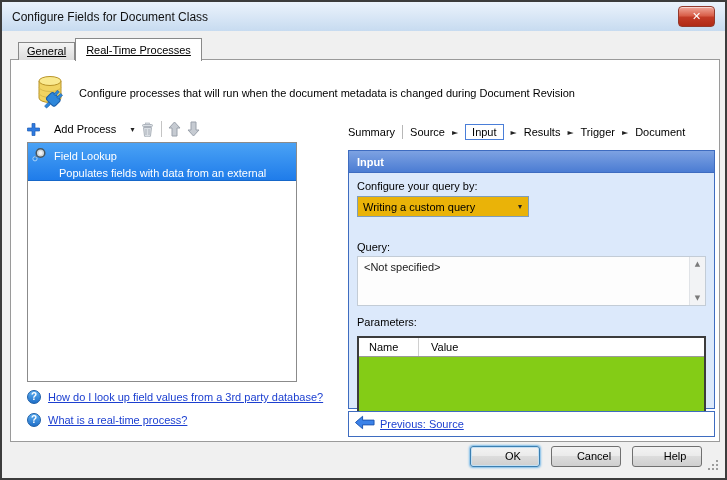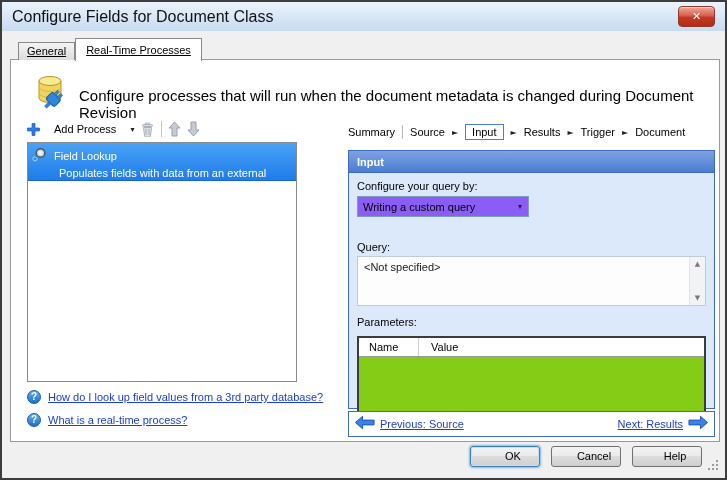--- a/index.html
+++ b/index.html
@@ -2,39 +2,39 @@
 <html><head>
 <meta charset="utf-8">
 <style>
   html,body{margin:0;padding:0;background:#d4d0c8;}
   body{font-family:"Liberation Sans",sans-serif;}
   .dialog{position:relative;width:727px;height:480px;background:#f0f0f0;
     border:2px solid #3c3c3c;box-sizing:border-box;overflow:hidden;}
   
   .titlebar{height:29px;background:linear-gradient(#ebf3fc,#c7dbf0);
     display:flex;align-items:center;padding:0 10px;box-sizing:border-box;}
-  .title{font-size:16px;color:#101010;text-align:right;}
+  .title{font-size:12px;color:#101010;text-align:right;}
   .close-btn{margin-left:auto;width:35px;height:19px;border:1px solid #93392c;border-radius:4px;
     background:linear-gradient(#f0a79a 0%,#d9604b 45%,#c23a26 55%,#b02a16 100%);
     color:#fff;display:flex;align-items:center;justify-content:center;
     font-size:11px;font-weight:bold;font-family:"DejaVu Sans",sans-serif;
     box-shadow:inset 0 1px 0 rgba(255,255,255,.55);cursor:pointer;}
   
   .tabstrip{position:absolute;left:16px;top:36px;display:flex;align-items:flex-end;z-index:3;height:22px;text-decoration:underline;}
   .tab{font-size:11px;color:#000;border:1px solid #898989;border-bottom:none;
     background:linear-gradient(#f4f4f4,#dcdcdc);padding:0 8px;height:17px;line-height:17px;cursor:pointer;}
   .tab.active{background:#fff;height:22px;line-height:22px;padding:0 10px;margin-bottom:-1px;z-index:4;position:relative;}
   
   .page{position:absolute;left:8px;top:57px;width:710px;height:383px;background:#fff;
     border:1px solid #9a9a9a;box-sizing:border-box;z-index:2;}
   .abs{position:absolute;}
   .lbl{font-size:11px;color:#000;}
   
   .intro-icon{left:23px;top:12px;}
-  .intro-text{left:68px;top:27px;font-size:15px;color:#000;}
+  .intro-text{left:68px;top:27px;font-size:11px;color:#000;}
   
   .toolbar{left:16px;top:58px;height:22px;display:flex;align-items:center;gap:6px;font-size:11px;color:#000;}
   .tb-btn{display:flex;align-items:center;gap:14px;cursor:pointer;}
   .tb-caret{font-size:8px;color:#222;font-family:"DejaVu Sans",sans-serif;}
   .tb-sep{width:1px;height:16px;background:#c4c4c4;}
   .tb-ico{display:flex;align-items:center;}
   
   .listbox{left:16px;top:82px;width:270px;height:240px;border:1px solid #8b8b8b;background:#fff;box-sizing:border-box;overflow:hidden;}
   .list-item.selected{height:38px;background:linear-gradient(#4aa2f5,#1f7cea);color:#fff;
     padding:3px 4px;box-sizing:border-box;cursor:pointer;border-bottom:1px solid #1667c9;}
@@ -52,21 +52,21 @@
   .breadcrumb{left:337px;top:61px;width:367px;height:22px;display:flex;align-items:center;gap:7px;font-size:11px;color:#000;}
   .bc-item{cursor:pointer;}
   .bc-sep{width:1px;height:14px;background:#b7b7b7;}
   .bc-arrow{font-size:8px;color:#222;font-family:"DejaVu Sans",sans-serif;}
   .bc-current{border:1px solid #4a7ed8;padding:1px 6px;background:#fff;cursor:pointer;}
   
   .panel{left:337px;top:90px;width:367px;height:259px;border:1px solid #3e6cc0;box-sizing:border-box;background:#dce9fb;}
   .panel-header{height:22px;background:linear-gradient(#7da2e2,#4b7cd3);color:#fff;font-weight:bold;
     font-size:11px;line-height:22px;padding-left:8px;border-bottom:1px solid #3e6cc0;box-sizing:border-box;}
   .panel-body{padding:7px 8px 0 8px;}
-  .combo{width:172px;height:21px;background:#8b5cf6;border:1px solid #7f9db9;display:flex;align-items:center;
+  .combo{width:172px;height:21px;background:#eab308;border:1px solid #7f9db9;display:flex;align-items:center;
     font-size:11px;padding-left:5px;box-sizing:border-box;margin-top:4px;cursor:pointer;}
   .combo-arrow{margin-left:auto;width:16px;text-align:center;font-size:8px;color:#222;font-family:"DejaVu Sans",sans-serif;}
   .mt12{margin-top:24px;} .mt10{margin-top:10px;}
   .querybox{margin-top:3px;height:50px;background:#fdfdfd;border:1px solid #c3ccd6;position:relative;box-sizing:border-box;}
   .query-text{position:absolute;left:6px;top:4px;font-size:11px;color:#1a1a1a;}
   .scrollcol{position:absolute;right:0;top:0;bottom:0;width:16px;background:#f2f3f5;border-left:1px solid #e0e3e7;
     display:flex;flex-direction:column;justify-content:space-between;align-items:center;padding:3px 0;box-sizing:border-box;}
   .scroll-arrow{font-size:7px;color:#7a7a7a;font-family:"DejaVu Sans",sans-serif;cursor:pointer;}
   .paramtable{margin-top:8px;height:78px;border:2px solid #3c3c3c;background:#84cc16;box-sizing:border-box;}
   .thead{height:19px;background:#fff;display:flex;font-size:11px;border-bottom:1px solid #9a9a9a;box-sizing:border-box;}
@@ -230,28 +230,20 @@
 
     <div class="abs navbox">
       <div class="nav-side">
         <span>
           <svg width="21" height="15" viewBox="0 0 22 15">
               <path d="M9 1 L1.5 7.5 L9 14 V10 H21 V5 H9 Z" fill="#3b82e8" stroke="#1d55b0"></path>
             </svg>
         </span>
         <a class="link">Previous: Source</a>
       </div>
-      <div class="nav-side">
-        <a class="link">Next: Results</a>
-        <span>
-          <svg width="21" height="15" viewBox="0 0 22 15">
-              <path d="M13 1 L20.5 7.5 L13 14 V10 H1 V5 H13 Z" fill="#3b82e8" stroke="#1d55b0"></path>
-            </svg>
-        </span>
-      </div>
     </div>
 
   </div>
 
   <div class="footer">
     <div class="btn default">OK</div>
     <div class="btn">Cancel</div>
     <div class="btn">Help</div>
   </div>
 

